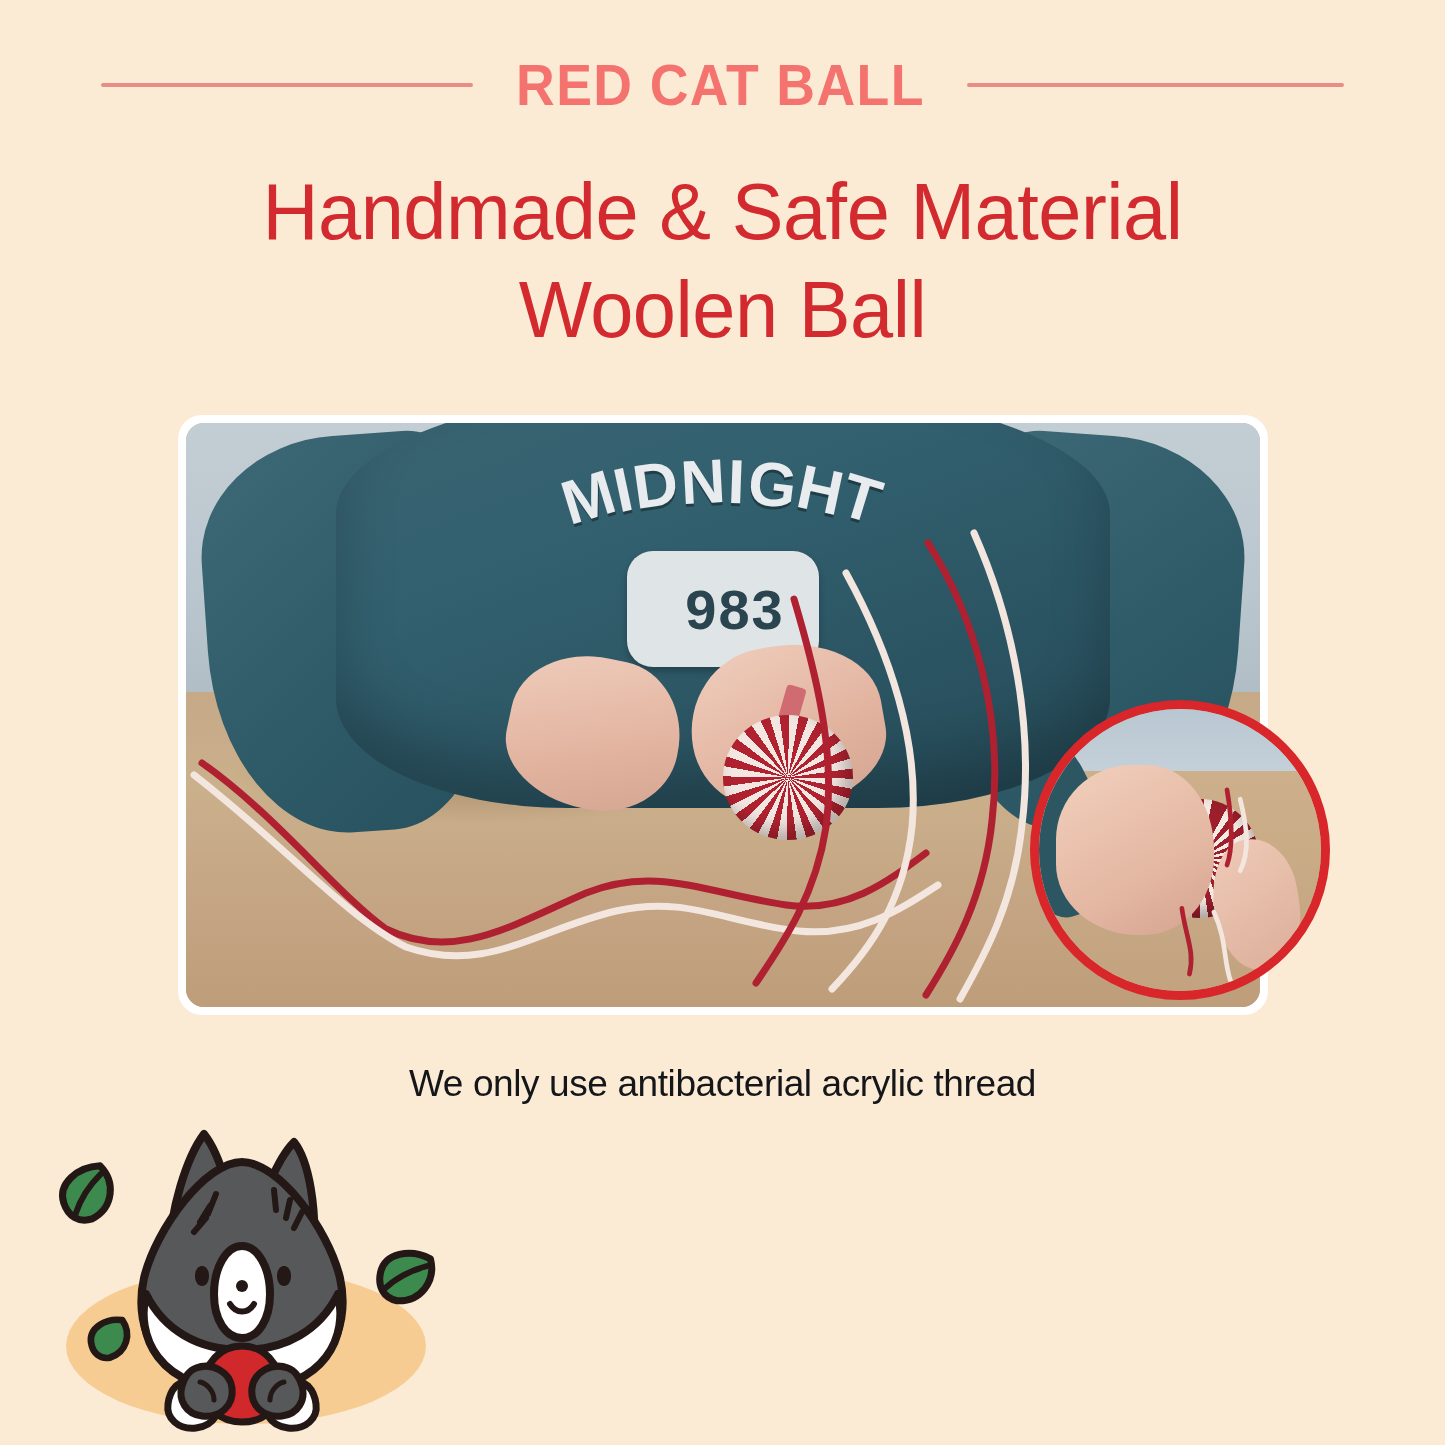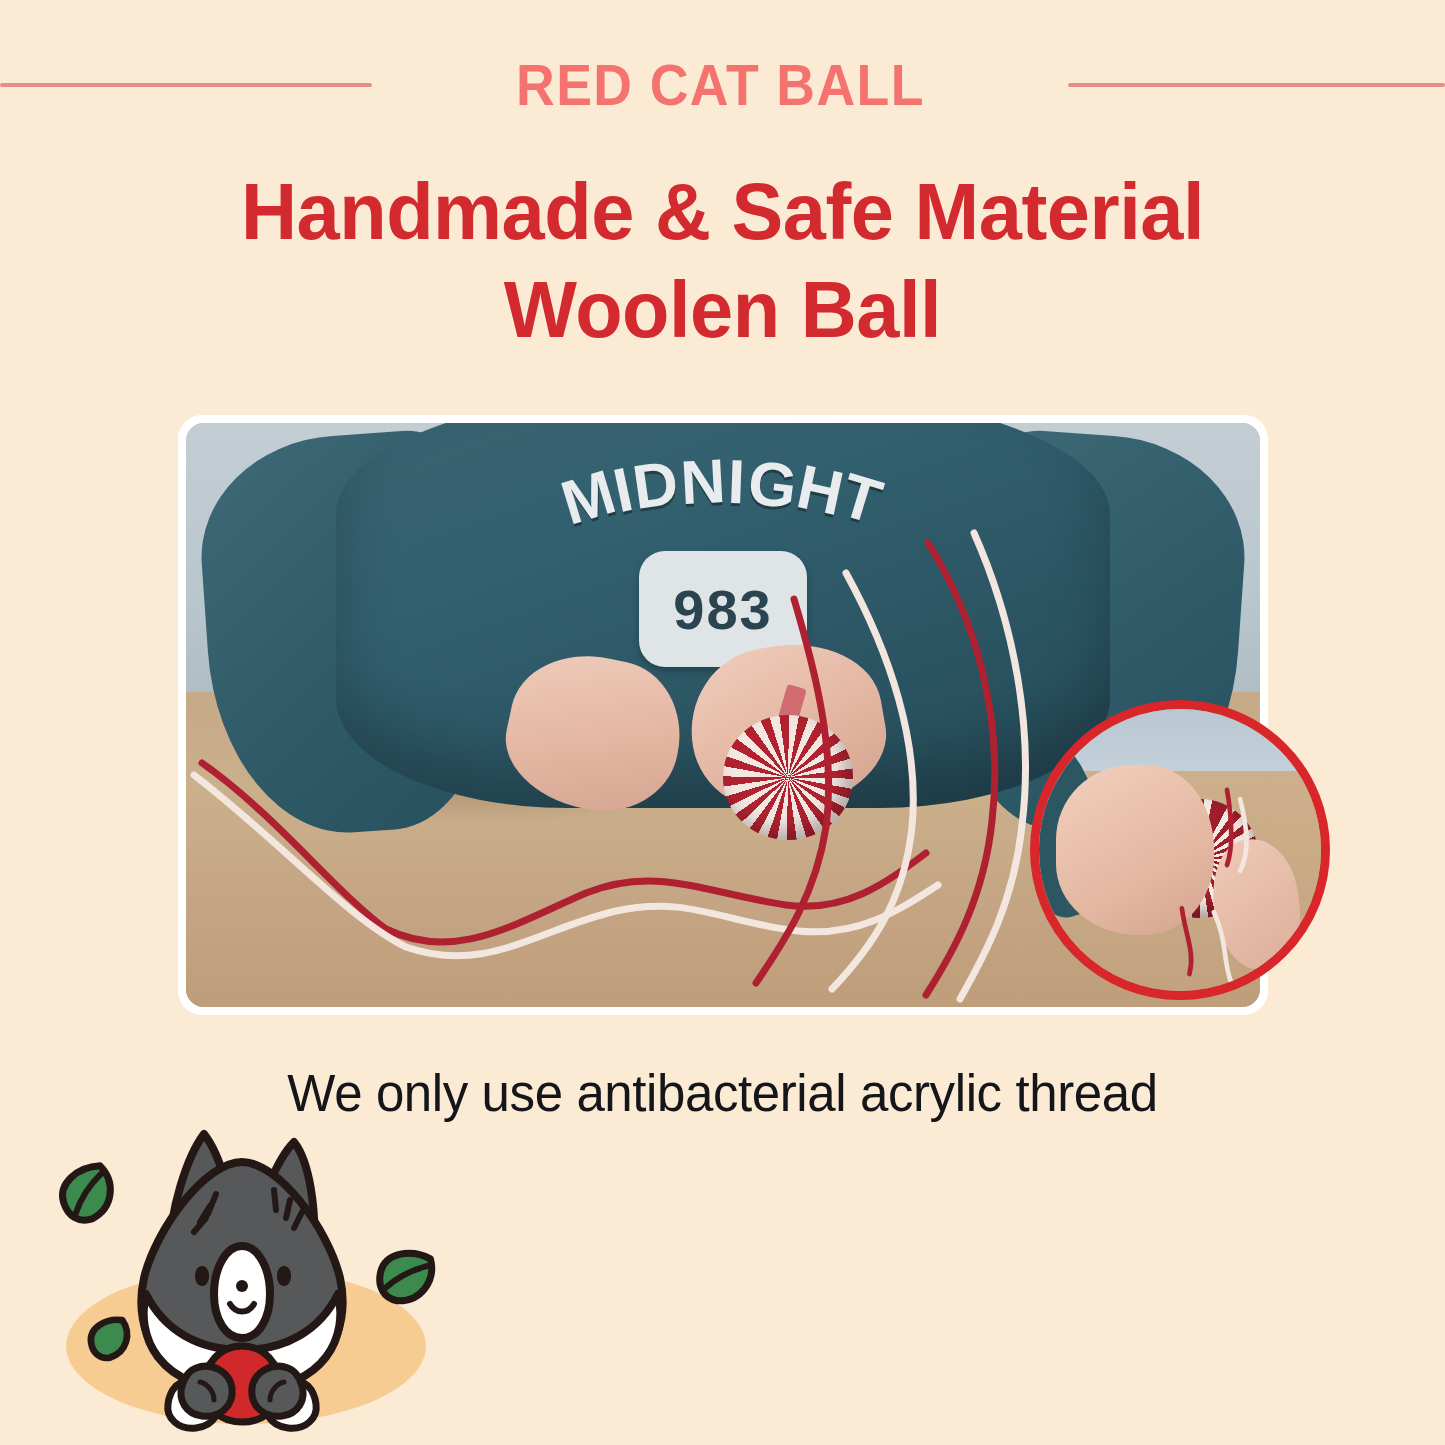--- a/index.html
+++ b/index.html
@@ -18,21 +18,21 @@
 
   
   .kicker-row {
     position: absolute;
     top: 46px;
     left: 0;
     width: 1445px;
     height: 78px;
     display: flex;
     align-items: center;
-    justify-content: space-between;
+    justify-content: center;
   }
   .kicker-rule {
     height: 4px;
     background: #E78D86;
     border-radius: 2px;
     flex: 0 0 auto;
   }
   .kicker-rule.left  { width: 372px; margin-right: 30px; }
   .kicker-rule.right { width: 377px; margin-left: 30px; }
   .kicker-text {
@@ -48,21 +48,21 @@
 
   
   .headline {
     position: absolute;
     top: 163px;
     left: 0;
     width: 1445px;
     text-align: center;
     color: #D32A30;
     font-size: 80px;
-    font-weight: 700;
+    font-weight: 400;
     line-height: 1.23;
     letter-spacing: -0.5px;
   }
   .headline .ln { display: block; transform: scaleX(0.97); }
 
   
   .photo-card {
     position: absolute;
     left: 178px;
     top: 415px;
@@ -121,20 +121,21 @@
   }
   .ph-brand span { display: inline-block; }
   .ph-patch {
     position: absolute; left: 50%; top: 22%;
     transform: translateX(-50%);
     width: 168px; height: 116px;
     background: #DFE5E7;
     border-radius: 26px;
     display: flex; align-items: center; justify-content: center;
     box-shadow: 0 4px 7px rgba(0,0,0,.25);
+    padding-left: 24px;
   }
   .ph-patch-num {
     color: #2A4450; font-size: 56px; font-weight: 700; letter-spacing: 2px;
   }
   
   .ph-hand-l, .ph-hand-r {
     position: absolute;
     background: linear-gradient(160deg, #F0CDBC 0%, #E2B4A0 60%, #D3A490 100%);
   }
   .ph-hand-l { left: 30%; top: 40%; width: 16%; height: 26%; border-radius: 50% 40% 46% 52% / 44% 52% 46% 40%; transform: rotate(12deg); }
@@ -186,21 +187,21 @@
     box-shadow: inset -6px -8px 14px rgba(0,0,0,.3);
   }
 
   
   .caption {
     position: absolute;
     left: 0; top: 1058px;
     width: 1445px;
     text-align: center;
     color: #15161A;
-    font-size: 51px;
+    font-size: 37px;
     font-weight: 400;
     line-height: 1.43;
     letter-spacing: -0.4px;
   }
   .caption .ln { display: block; }
 
   
   .mascot {
     position: absolute;
     left: 28px; top: 1118px;

